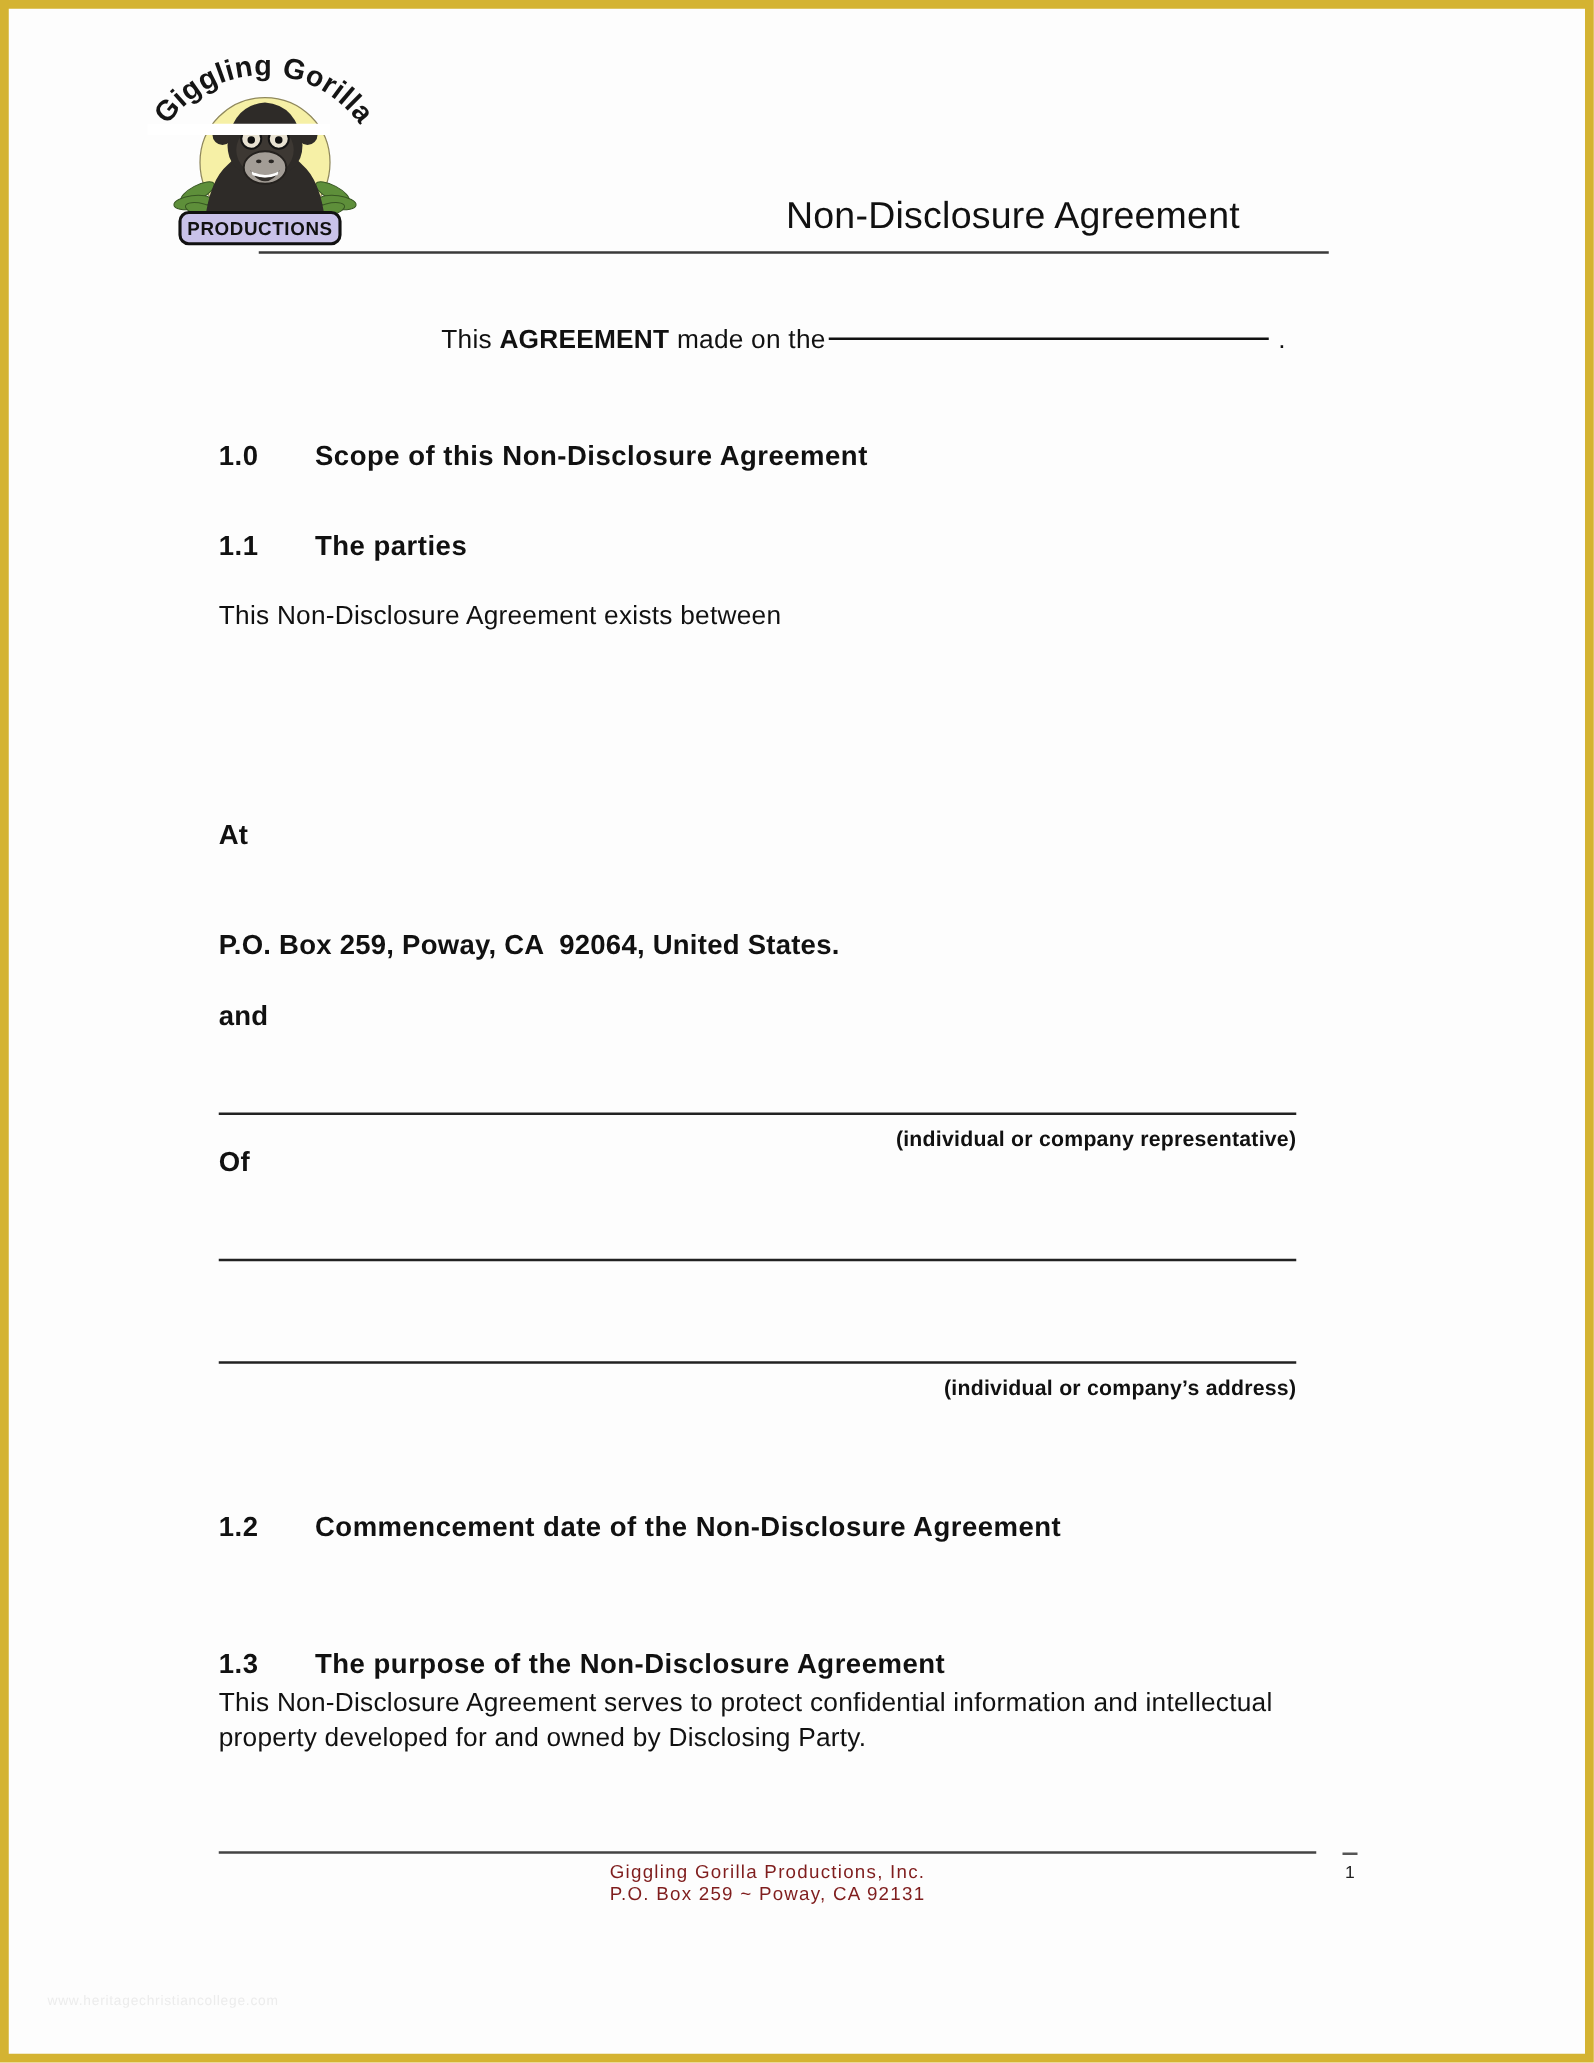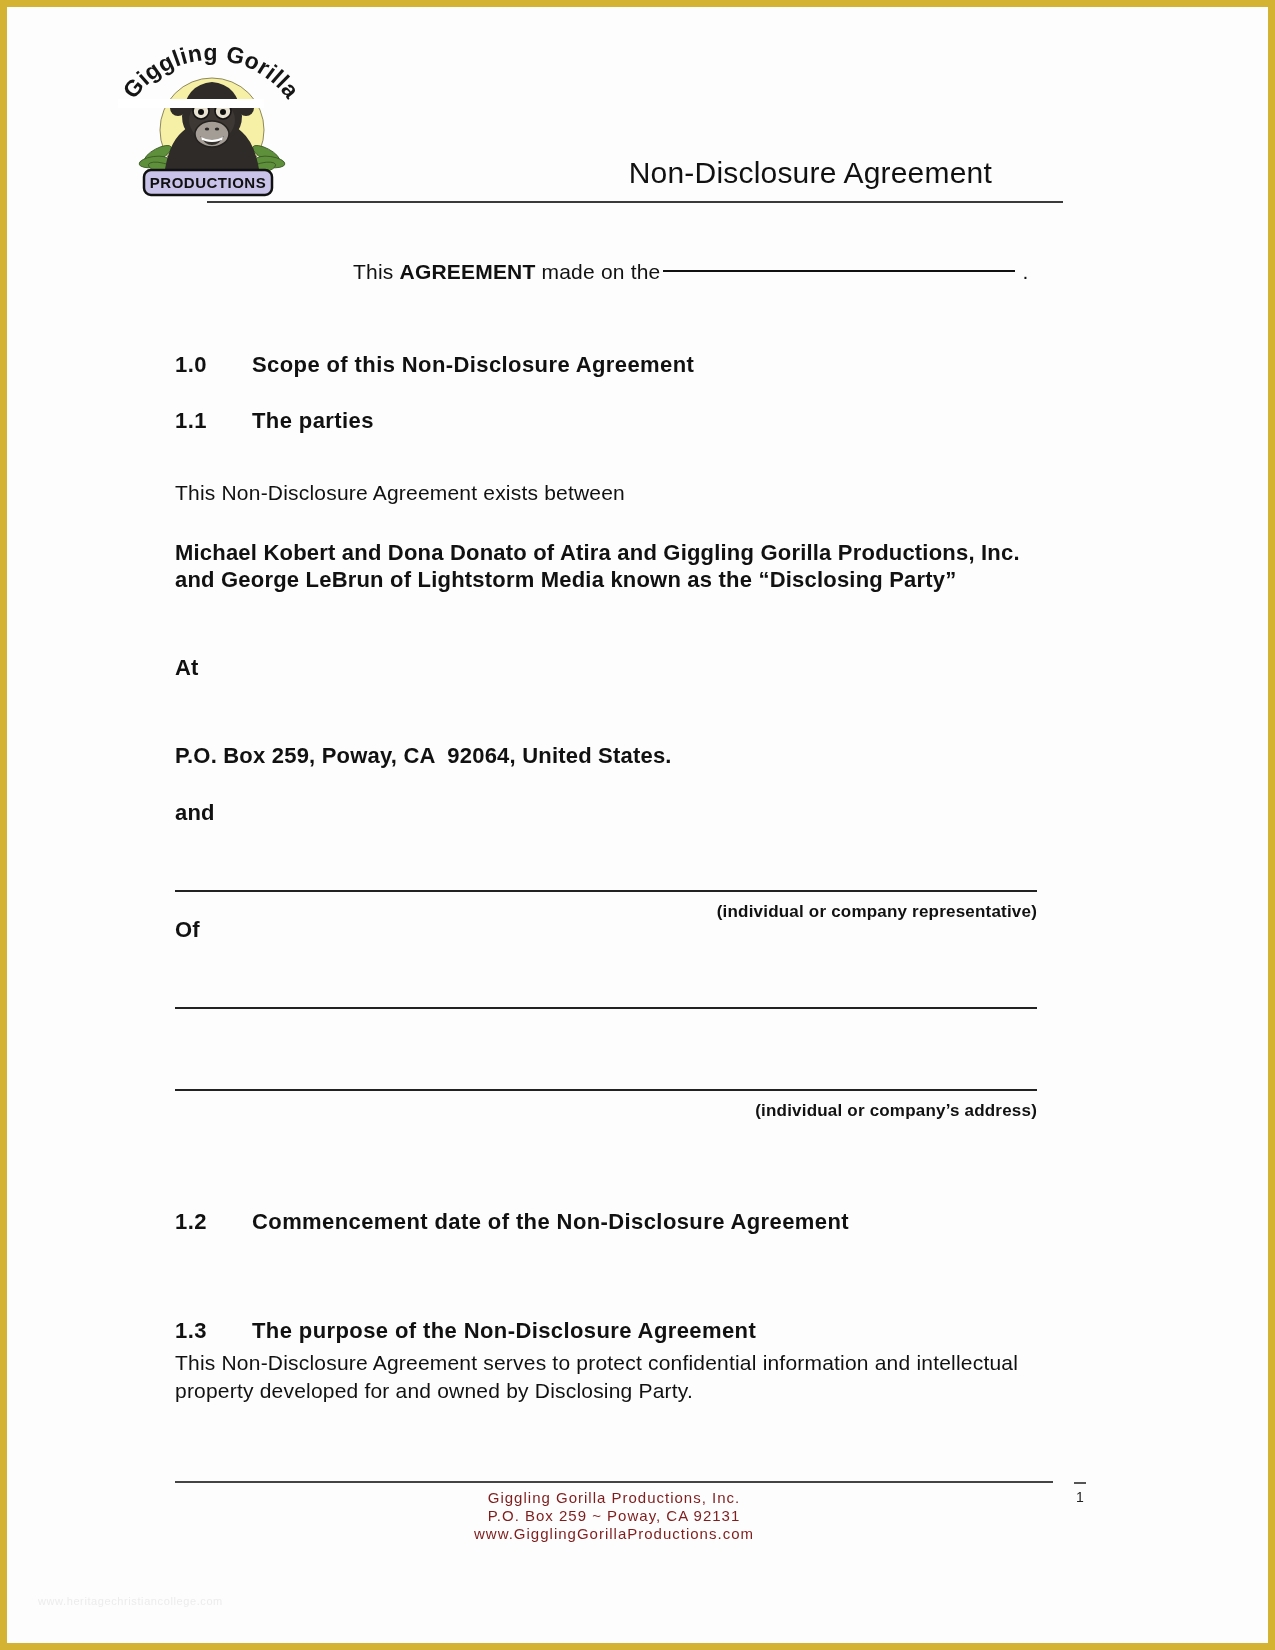--- a/index.html
+++ b/index.html
@@ -126,27 +126,26 @@
   <div class="abs intro">
     <span>This </span><span style="font-weight:bold">AGREEMENT</span><span> made on the</span>
     <span class="blank"></span>
     <span class="tail">.</span>
   </div>
 
   <div class="abs content h2" style="top:352px">
     <span class="num">1.0</span><span>Scope of this Non-Disclosure Agreement</span>
   </div>
 
-  <div class="abs content h2" style="top:408px">
+  <div class="abs content h2" style="top:424px">
     <span class="num">1.1</span><span>The parties</span>
   </div>
 
   <div class="abs content bodytxt" style="top:479px">This Non-Disclosure Agreement exists between</div>
 
-  <div class="abs content boldtxt" style="top:539px">Michael Kobert and Dona Donato of Atira and Giggling Gorilla Productions, Inc. and George LeBrun of Lightstorm Media known as the “Disclosing Party”</div>
 
   <div class="abs content boldtxt" style="top:654px">At</div>
 
   <div class="abs content boldtxt pre" style="top:710px">P.O. Box 259, Poway, CA  92064, United States.</div>
 
   <div class="abs content boldtxt" style="top:799px">and</div>
 
   <div class="abs fill-line" style="top:890px"></div>
   <div class="abs caption" style="top:902px">(individual or company representative)</div>
 
@@ -162,20 +161,19 @@
 
   <div class="abs content h2" style="top:1318px">
     <span class="num">1.3</span><span>The purpose of the Non-Disclosure Agreement</span>
   </div>
   <div class="abs content bodytxt" style="top:1349px">This Non-Disclosure Agreement serves to protect confidential information and intellectual property developed for and owned by Disclosing Party.</div>
 
   <div class="abs footer-rule"></div>
   <div class="abs footer-block">
     <div>Giggling Gorilla Productions, Inc.</div>
     <div>P.O. Box 259 ~ Poway, CA 92131</div>
-    <div>www.GigglingGorillaProductions.com</div>
   </div>
   <div class="abs page-num-dash"></div>
   <div class="abs page-num">1</div>
 
   <div class="abs watermark">www.heritagechristiancollege.com</div>
 
 </div>
 
 </body></html>

